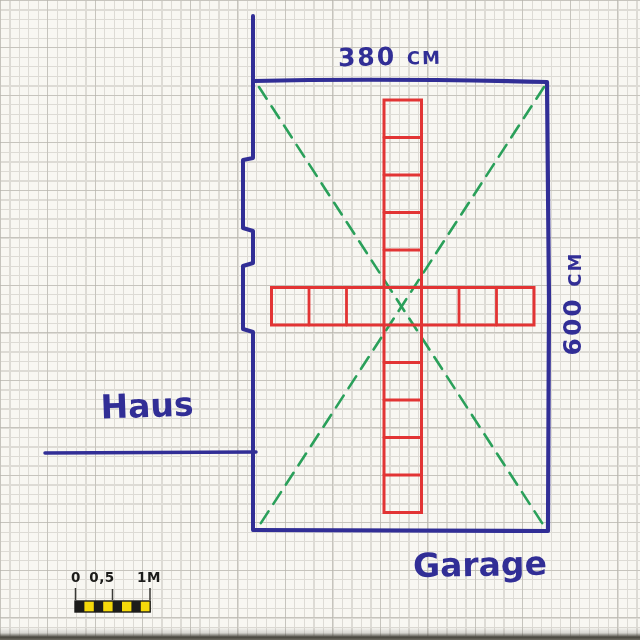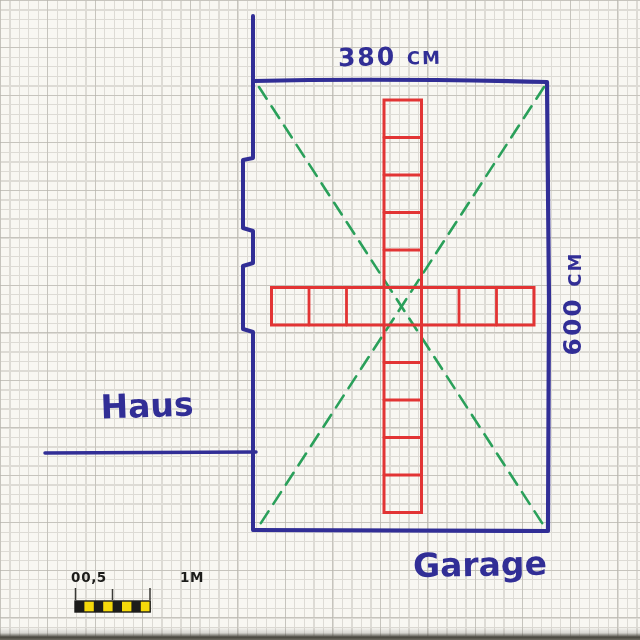--- a/index.html
+++ b/index.html
@@ -22,22 +22,22 @@
   .dim{font-size:25px;font-variant:small-caps;letter-spacing:2px;}
   .width-label{left:330px;top:42px;width:120px;transform:rotate(-1.5deg);}
   .height-label{left:507px;top:289px;width:130px;transform:rotate(-90deg);transform-origin:center;}
   .haus-label{left:92px;top:386px;width:110px;font-size:33px;transform:rotate(-2deg);letter-spacing:0px;}
   .garage-label{left:413px;top:545px;width:120px;font-size:33px;transform:rotate(-1deg);letter-spacing:0px;}
   .scale-label{
     position:absolute;top:569px;font-size:13.5px;font-weight:600;color:#1c1c1a;
     text-align:center;letter-spacing:0.5px;
   }
   .scale-0{left:68px;width:16px;}
-  .scale-05{left:80px;width:28px;}
-  .scale-1m{left:136px;width:26px;margin-left:43px;}
+  .scale-05{left:88px;width:28px;}
+  .scale-1m{left:136px;width:26px;}
   .bottom-shadow{
     position:absolute;left:0;bottom:0;width:640px;height:13px;
     background:linear-gradient(to bottom, rgba(100,98,92,0) 0%, rgba(100,98,92,0.22) 45%, #49473f 78%, #6e6b62 100%);
   }
 </style>
 </head>
 <body>
 
 <div class="paper">
 

